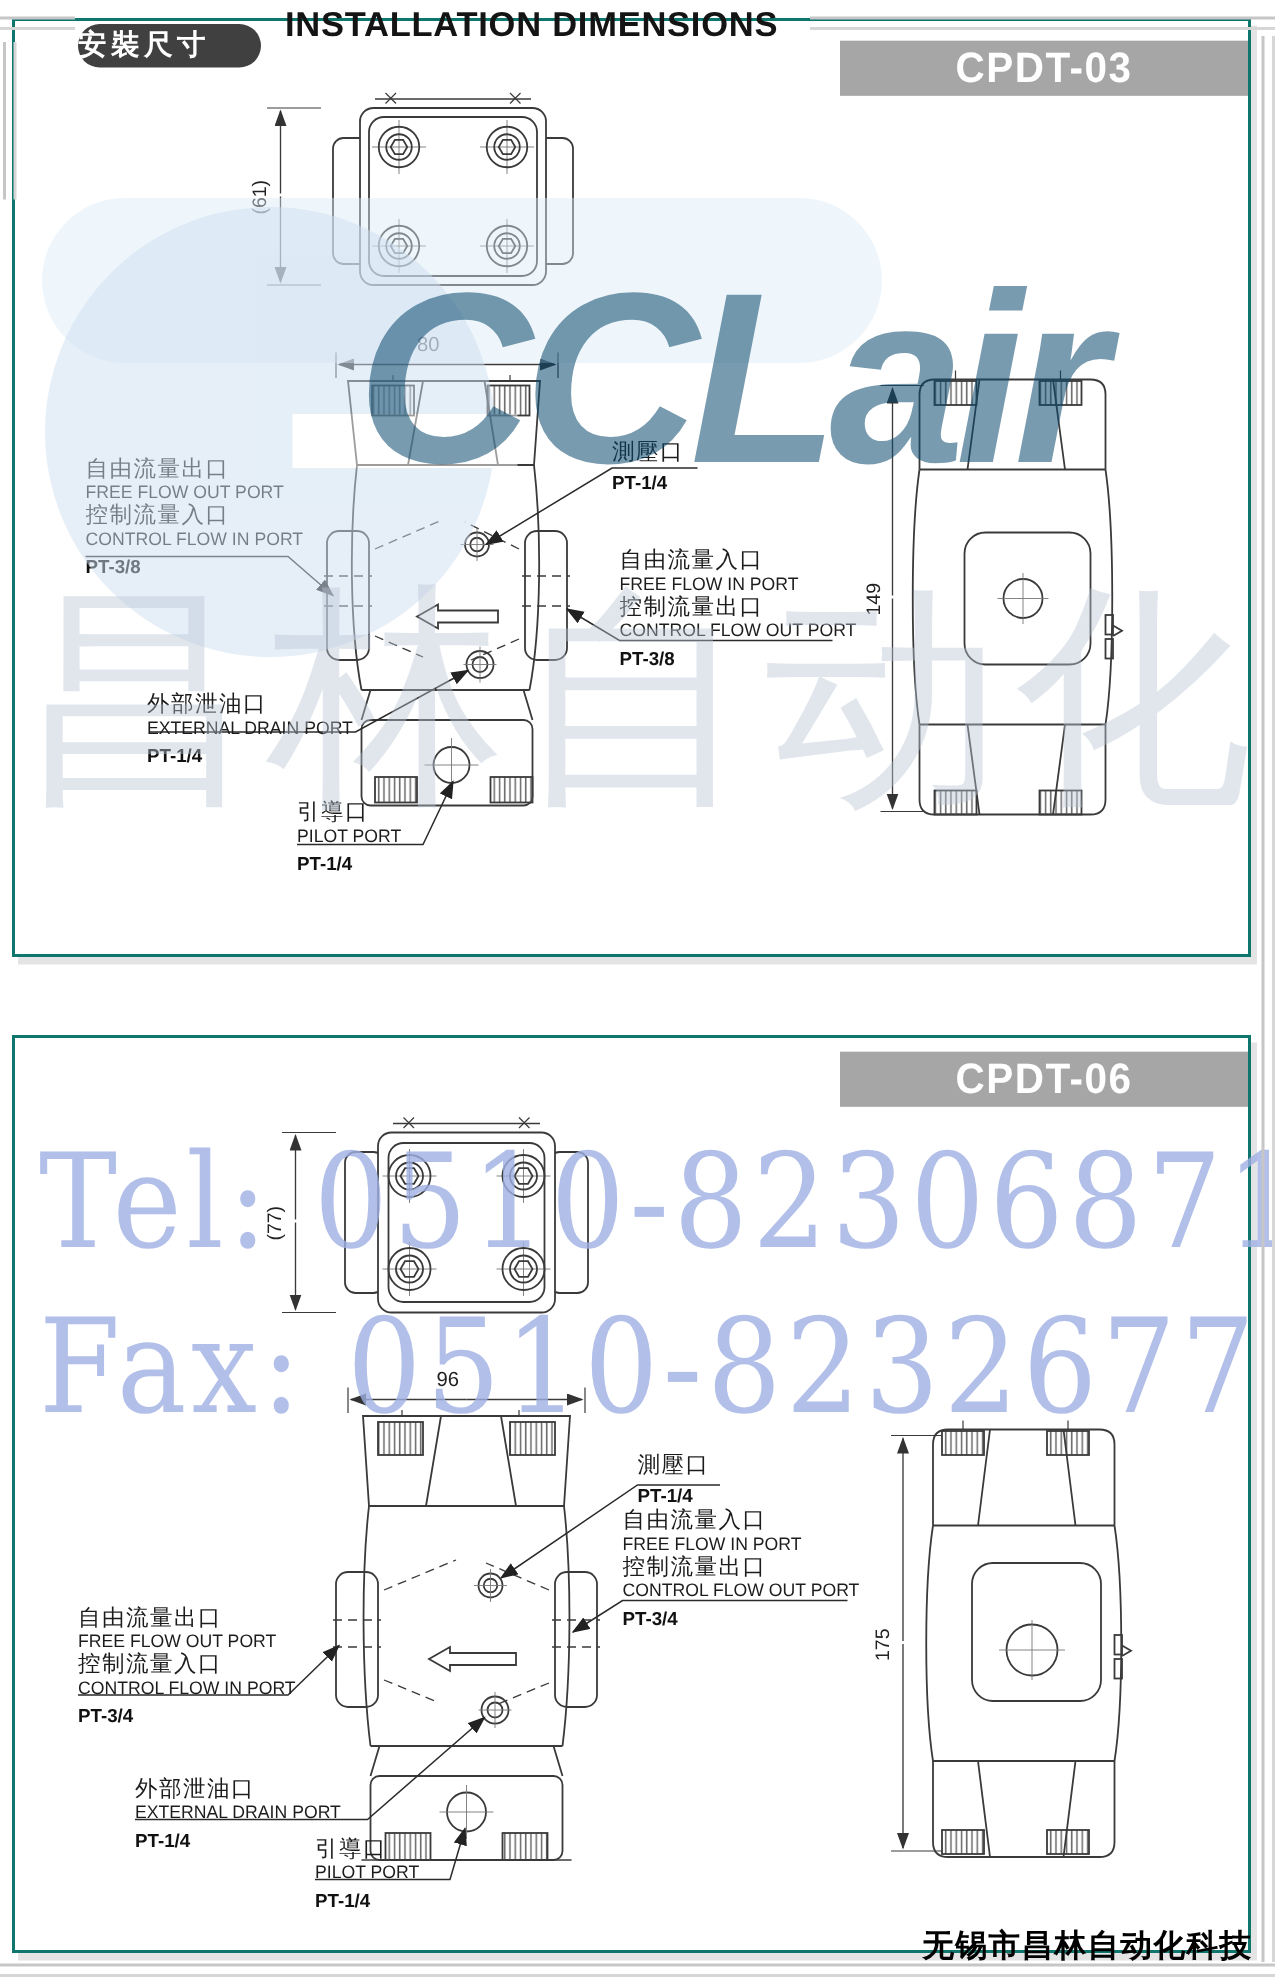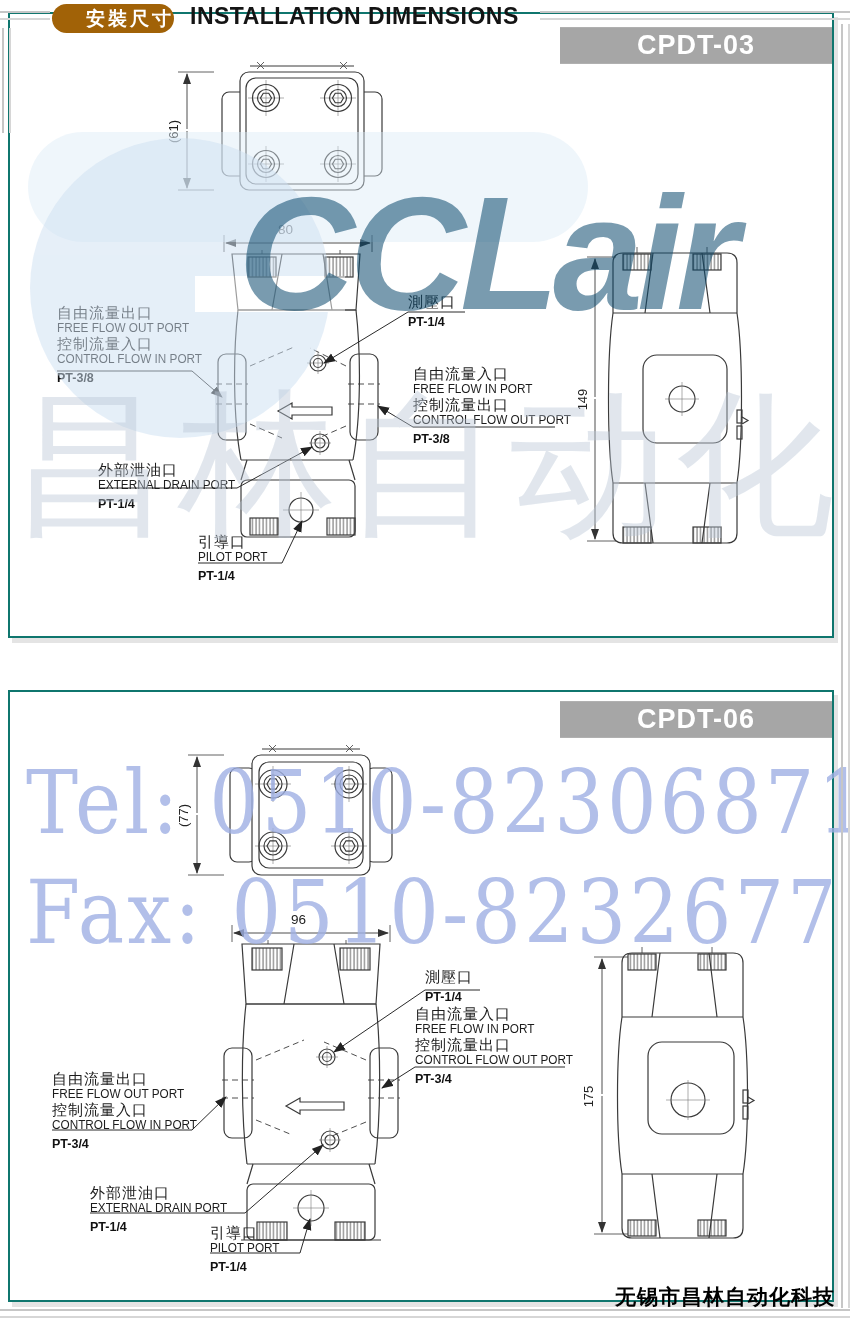--- a/index.html
+++ b/index.html
@@ -1,21 +1,21 @@
 <!DOCTYPE html>
 <html><head>
 <meta charset="utf-8">
 <style>
   html,body{margin:0;padding:0;}
   body{width:850px;height:1319px;position:relative;background:#fff;overflow:hidden;
        font-family:"Liberation Sans",sans-serif;color:#1a1a1a;}
   .abs{position:absolute;}
   
-  .pill{left:52px;top:4px;width:122px;height:29px;background:#a16207;border-radius:15px;
-        color:#fff;font-weight:700;font-size:19px;letter-spacing:3px;text-align:right;
+  .pill{left:52px;top:16px;width:122px;height:29px;background:#404040;border-radius:15px;
+        color:#fff;font-weight:700;font-size:19px;letter-spacing:3px;text-align:left;
         line-height:29px;z-index:8;}
   .htitle{left:190px;top:3px;font-size:23px;font-weight:700;letter-spacing:.5px;color:#141414;z-index:8;}
   .dbl-h{height:5px;border-top:2px solid #c6c6c6;border-bottom:2px solid #d6d6d6;z-index:7;}
   .dbl-v{width:5px;border-left:2px solid #c6c6c6;border-right:2px solid #d6d6d6;z-index:7;}
   
   .panel{position:absolute;background:#fff;border:2px solid #0f766e;box-shadow:4px 5px 0 #e4e4e4;}
   .panel svg{position:absolute;left:0;top:0;z-index:1;}
   .modelbar{position:absolute;right:0;width:272px;height:35px;background:#a6a6a6;color:#fff;
             font-weight:700;font-size:27px;letter-spacing:1px;text-align:center;line-height:35px;
             z-index:3;transform:scaleY(1.05);}

